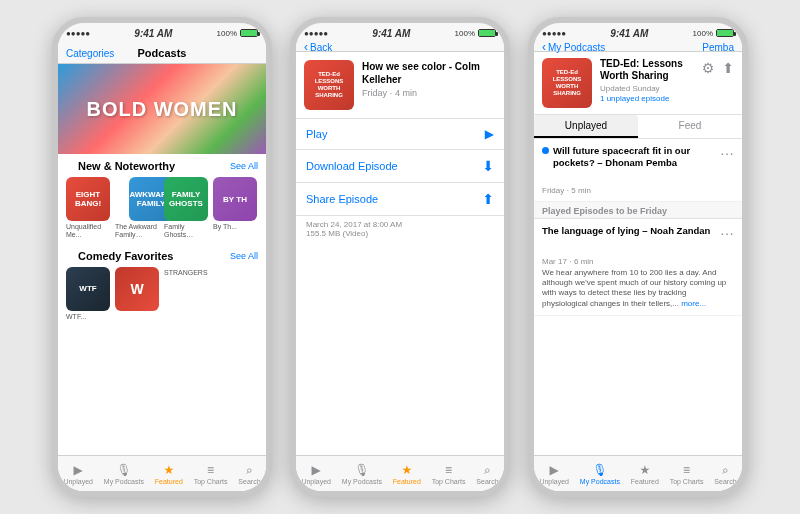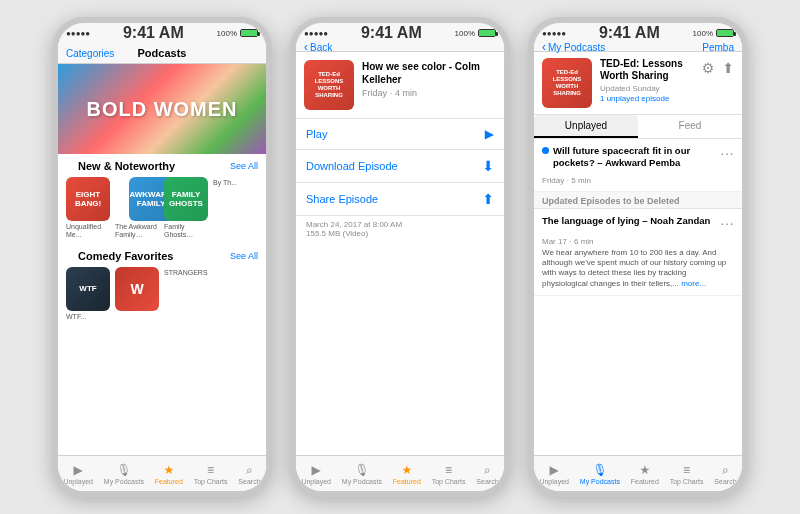--- a/index.html
+++ b/index.html
@@ -31,21 +31,21 @@
       background: #f7f7f7;
       height: 20px;
       display: flex;
       align-items: center;
       justify-content: space-between;
       padding: 0 8px;
       font-size: 9px;
       color: #333;
       flex-shrink: 0;
     }
-    .phone-top-bar .time { font-weight: 600; font-size: 16px; }
+    .phone-top-bar .time { font-weight: 600; font-size: 10px; font-style: italic; }
     .phone-top-bar .right { display: flex; gap: 3px; align-items: center; font-size: 8px; }
     .battery {
       width: 18px; height: 8px; border: 1px solid #333; border-radius: 2px; position: relative;
     }
     .battery::after { content: ''; position: absolute; right: -3px; top: 2px; width: 2px; height: 4px; background: #333; border-radius: 0 1px 1px 0; }
     .battery-fill { width: 100%; height: 100%; background: #4cd964; border-radius: 1px; }
 
     .phone-screen {
       flex: 1;
       background: white;
@@ -265,21 +265,21 @@
     }
     .p3-episode-header-row {
       display: flex;
       justify-content: space-between;
       align-items: flex-start;
     }
     .p3-episode-title { font-size: 9.5px; font-weight: 600; color: #000; line-height: 1.3; flex: 1; padding-right: 4px; }
     .p3-episode-title-unplayed { display: flex; gap: 4px; align-items: flex-start; }
     .p3-unplayed-dot { width: 7px; height: 7px; border-radius: 50%; background: #007aff; flex-shrink: 0; margin-top: 2px; }
     .p3-more-btn { font-size: 14px; color: #8e8e93; }
-    .p3-episode-meta { font-size: 8px; color: #8e8e93; margin-top: 6px; }
+    .p3-episode-meta { font-size: 8px; color: #8e8e93; margin-top: 16px; }
     .p3-episode-desc { font-size: 8px; color: #555; line-height: 1.3; margin-top: 2px; }
     .p3-more-link { color: #007aff; }
 
     .p3-section-title {
       padding: 4px 8px 2px;
       font-size: 9px;
       font-weight: 600;
       color: #8e8e93;
       background: #f7f7f7;
       border-bottom: 1px solid #e0e0e0;
@@ -327,20 +327,23 @@
             </div>
             <div class="p1-podcast-item-label">The Awkward Family Podcast</div>
           </div>
           <div class="p1-podcast-item">
             <div class="p1-podcast-thumb thumb-green">
               <div class="thumb-inner">FAMILY<br>GHOSTS</div>
             </div>
             <div class="p1-podcast-item-label">Family Ghosts Panoply</div>
           </div>
           <div class="p1-podcast-item">
+            <div class="p1-podcast-thumb thumb-purple">
+              <div class="thumb-inner">BY TH</div>
+            </div>
             <div class="p1-podcast-item-label">By Th...</div>
           </div>
         </div>
       </div>
       <div class="p1-section">
         <div class="p1-section-header">
           <span class="p1-section-title">Comedy Favorites</span>
           <span class="p1-see-all">See All</span>
         </div>
         <div class="p1-podcast-row">
@@ -492,27 +495,27 @@
         </div>
       </div>
       <div class="p3-tabs">
         <div class="p3-tab active">Unplayed</div>
         <div class="p3-tab">Feed</div>
       </div>
       <div class="p3-episode-item">
         <div class="p3-episode-header-row">
           <div class="p3-episode-title-unplayed">
             <div class="p3-unplayed-dot"></div>
-            <div class="p3-episode-title">Will future spacecraft fit in our pockets? – Awkward Pemba</div>
+            <div class="p3-episode-title">Will future spacecraft fit in our pockets? – Dhonam Pemba</div>
           </div>
           <span class="p3-more-btn">···</span>
         </div>
         <div class="p3-episode-meta">Friday · 5 min</div>
       </div>
-      <div class="p3-section-title">Updated Episodes to be Deleted</div>
+      <div class="p3-section-title">Played Episodes to be Friday</div>
       <div class="p3-episode-item">
         <div class="p3-episode-header-row">
           <div class="p3-episode-title">The language of lying – Noah Zandan</div>
           <span class="p3-more-btn">···</span>
         </div>
         <div class="p3-episode-meta">Mar 17 · 6 min</div>
         <div class="p3-episode-desc">
           <span>We hear anywhere from 10 to 200 lies a day. And although we've spent much of our history coming up with ways to detect these lies by tracking physiological changes in their tellers,...</span>
           <span class="p3-more-link">more...</span>
         </div>

